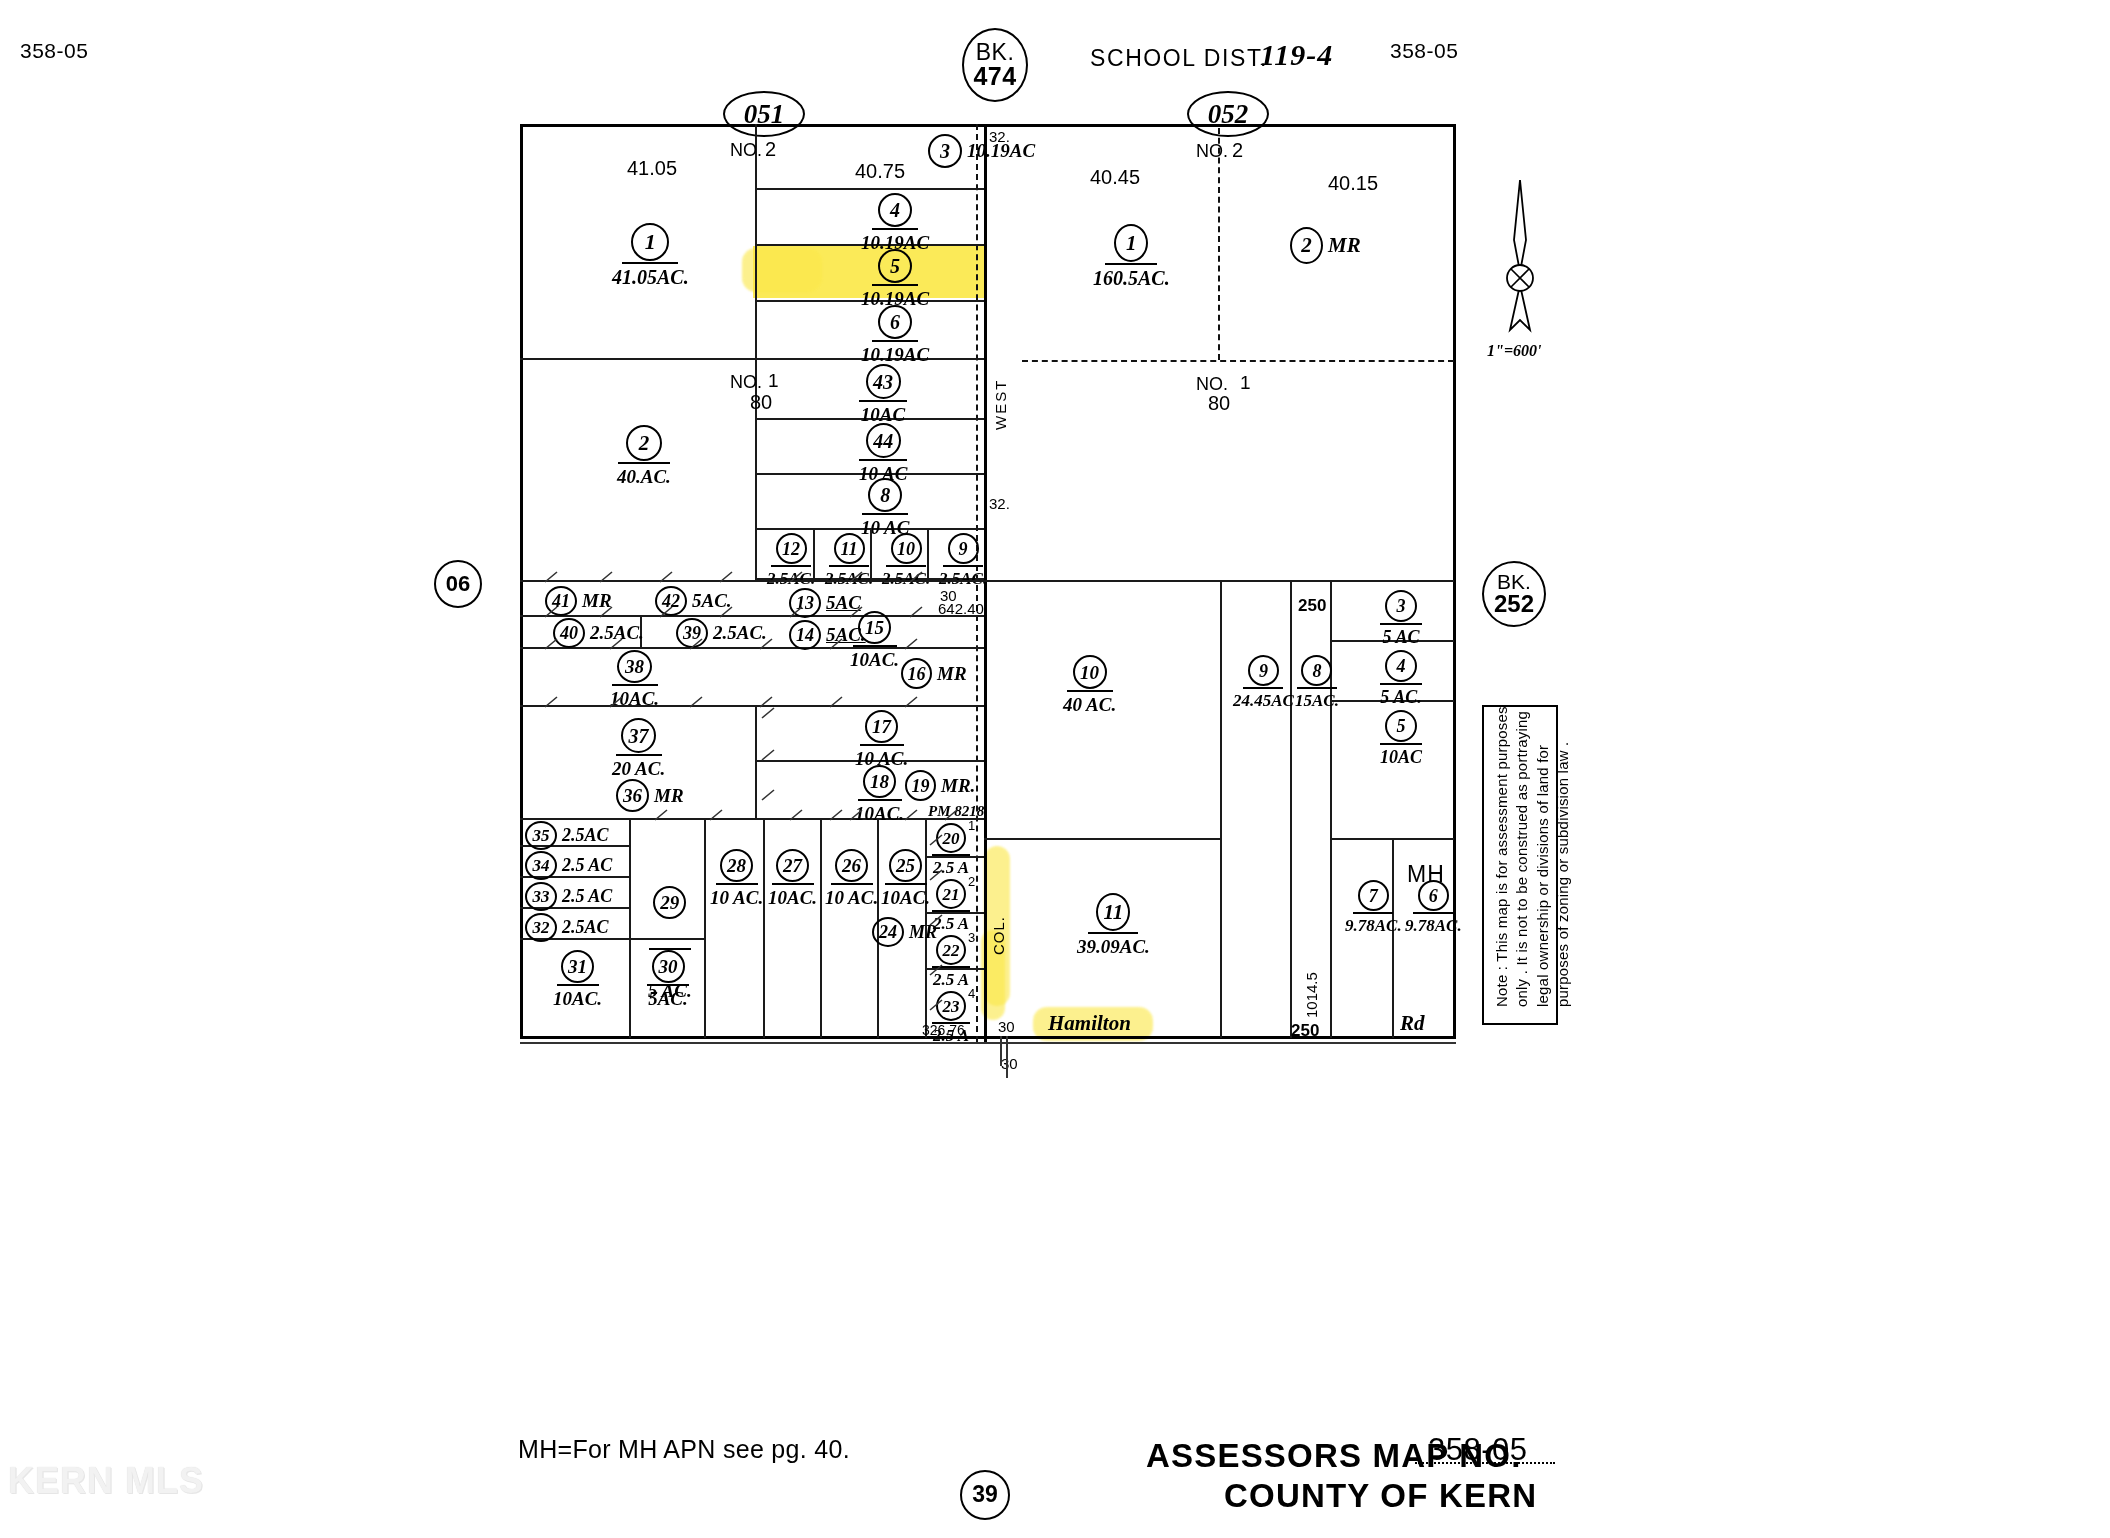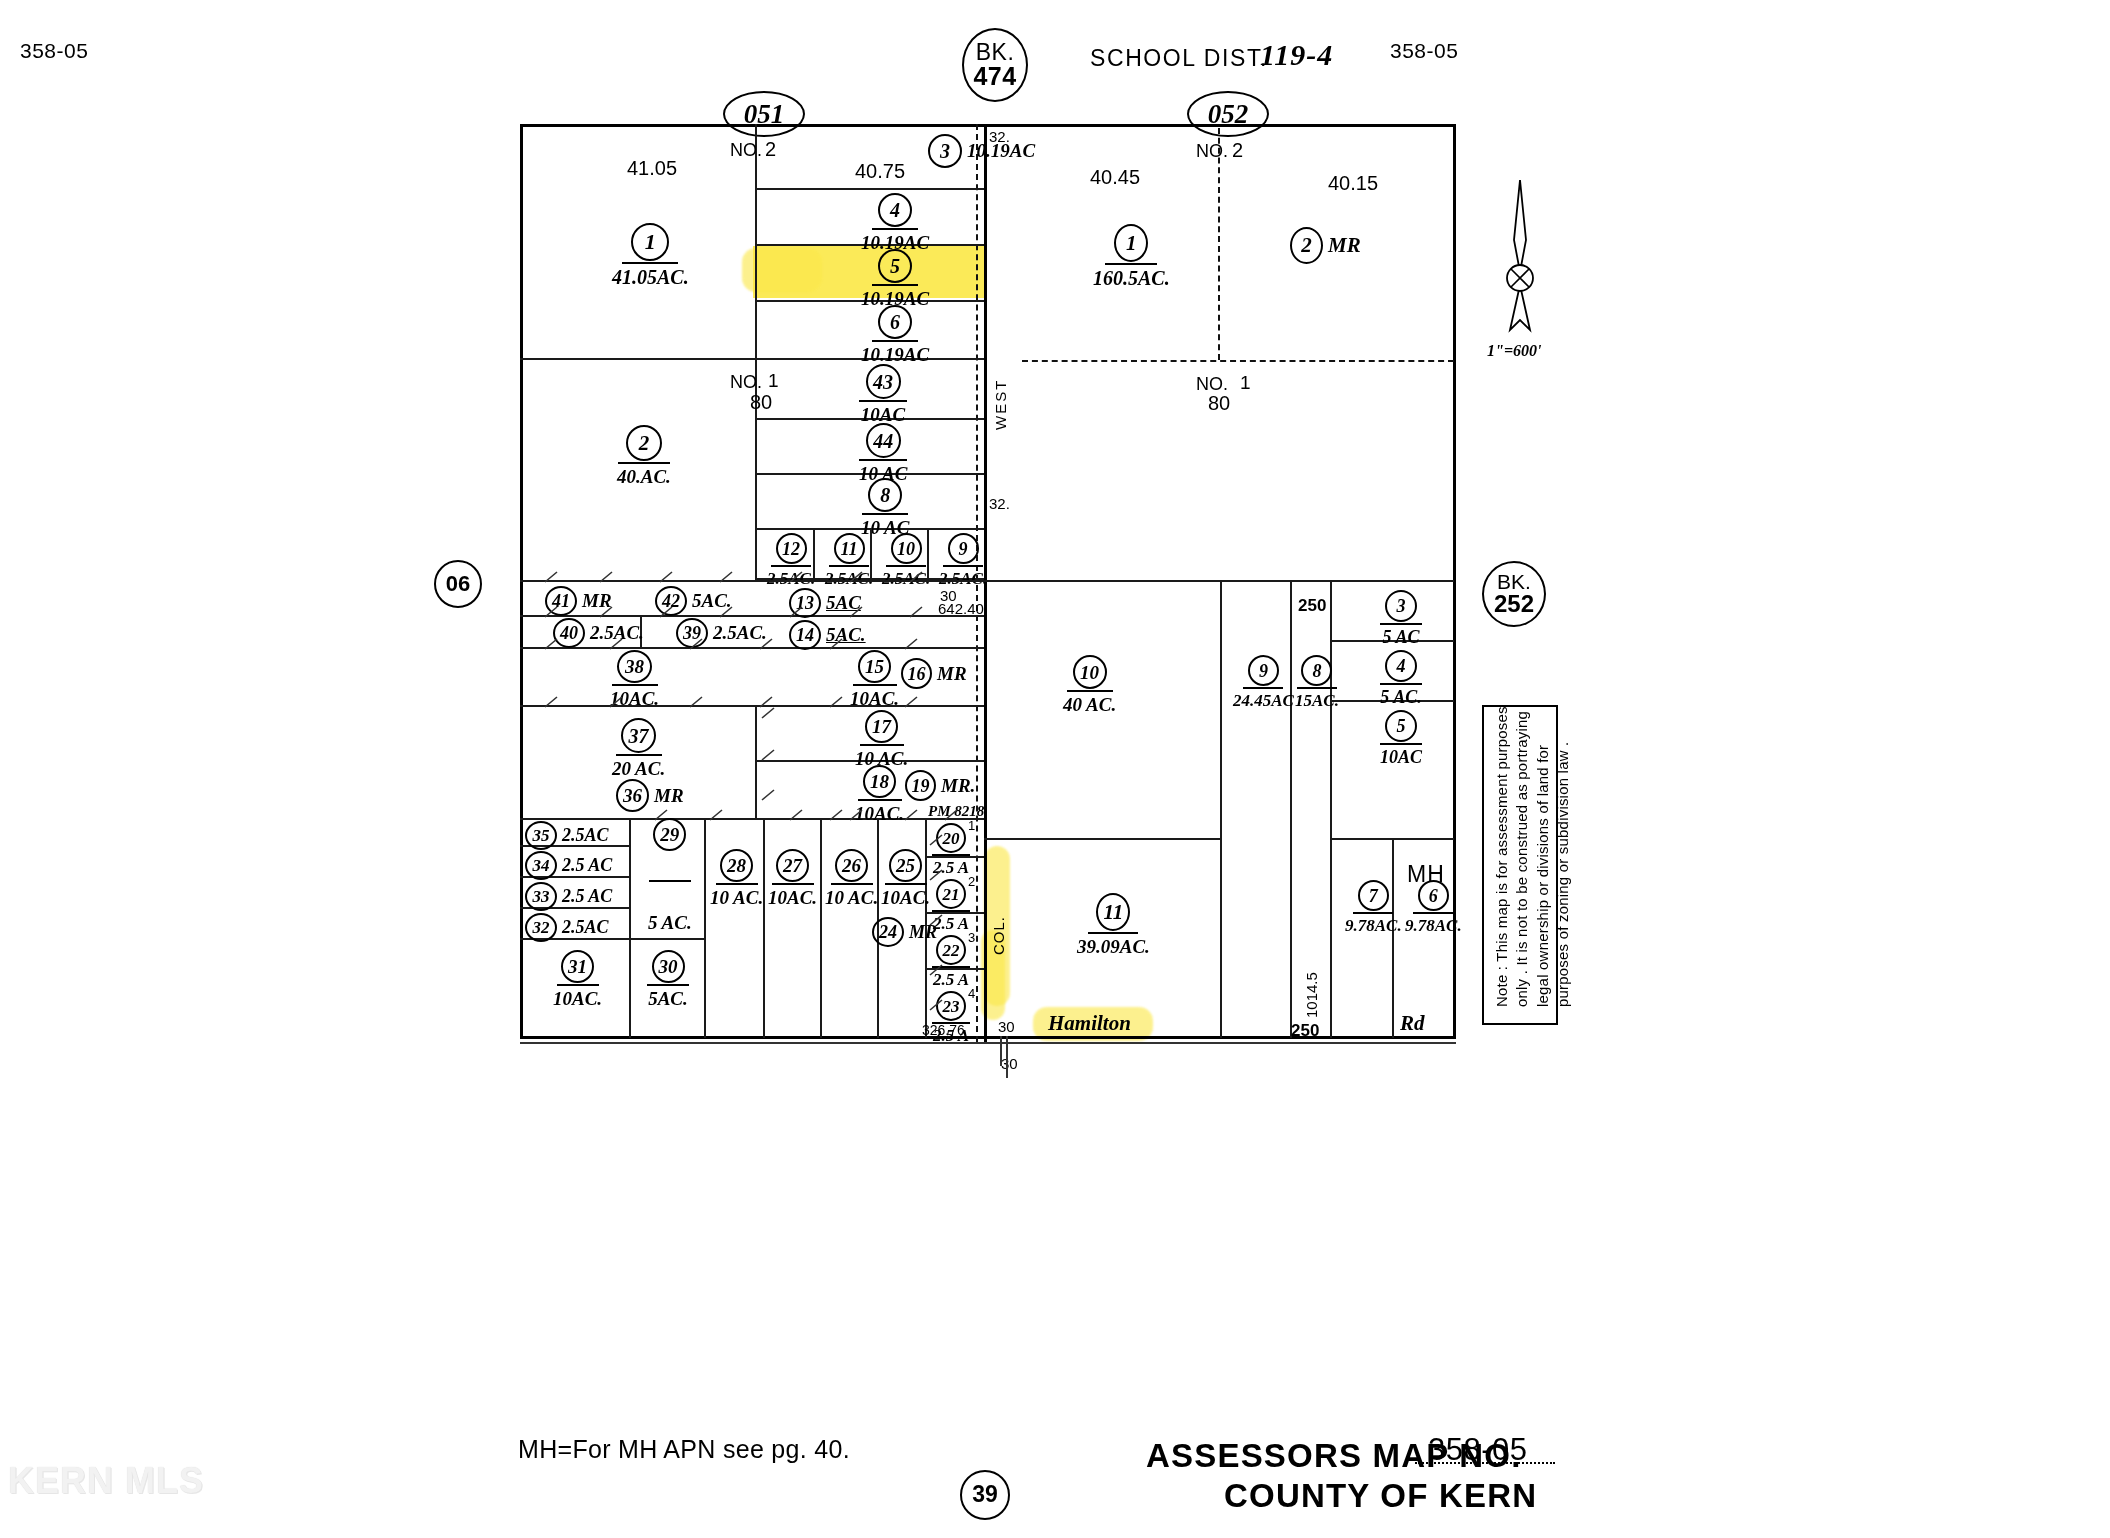--- a/index.html
+++ b/index.html
@@ -279,21 +279,21 @@
   <div class="lotinline" style="left:789px;top:620px;">
     <div class="ring" style="width:28px;height:26px;font-size:18px;">14</div>
     <div class="acre" style="font-size:19px;text-decoration:underline;">5AC.</div>
   </div>
 
   <div class="lotnum" style="left:610px;top:650px;">
     <div class="ring" style="width:31px;height:29px;font-size:19px;">38</div>
     <div class="bar" style="width:46px;"></div>
     <div class="acre" style="font-size:19px;">10AC.</div>
   </div>
-  <div class="lotnum" style="left:850px;top:650px;">
+  <div class="lotnum" style="left:850px;top:611px;">
     <div class="ring" style="width:29px;height:29px;font-size:19px;">15</div>
     <div class="bar" style="width:44px;"></div>
     <div class="acre" style="font-size:19px;">10AC.</div>
   </div>
   <div class="lotinline" style="left:901px;top:658px;">
     <div class="ring" style="width:27px;height:27px;font-size:18px;">16</div>
     <div class="acre" style="font-size:19px;">MR</div>
   </div>
 
   <div class="vline" style="left:755px;top:705px;height:113px;"></div>
@@ -359,21 +359,21 @@
   <div class="lotnum" style="left:553px;top:950px;">
     <div class="ring" style="width:29px;height:29px;font-size:19px;">31</div>
     <div class="bar" style="width:42px;"></div>
     <div class="acre" style="font-size:19px;">10AC.</div>
   </div>
   <div class="lotnum" style="left:647px;top:950px;">
     <div class="ring" style="width:29px;height:29px;font-size:19px;">30</div>
     <div class="bar" style="width:42px;"></div>
     <div class="acre" style="font-size:19px;">5AC.</div>
   </div>
-  <div class="lotnum" style="left:648px;top:818px;gap:28px;">
+  <div class="lotnum" style="left:648px;top:886px;gap:28px;">
     <div class="ring" style="width:29px;height:29px;font-size:19px;">29</div>
     <div class="bar" style="width:42px;"></div>
     <div class="acre" style="font-size:19px;">5 AC.</div>
   </div>
   <div class="lotnum" style="left:710px;top:849px;">
     <div class="ring" style="width:29px;height:29px;font-size:19px;">28</div>
     <div class="bar" style="width:42px;"></div>
     <div class="acre" style="font-size:19px;">10 AC.</div>
   </div>
   <div class="lotnum" style="left:768px;top:849px;">

